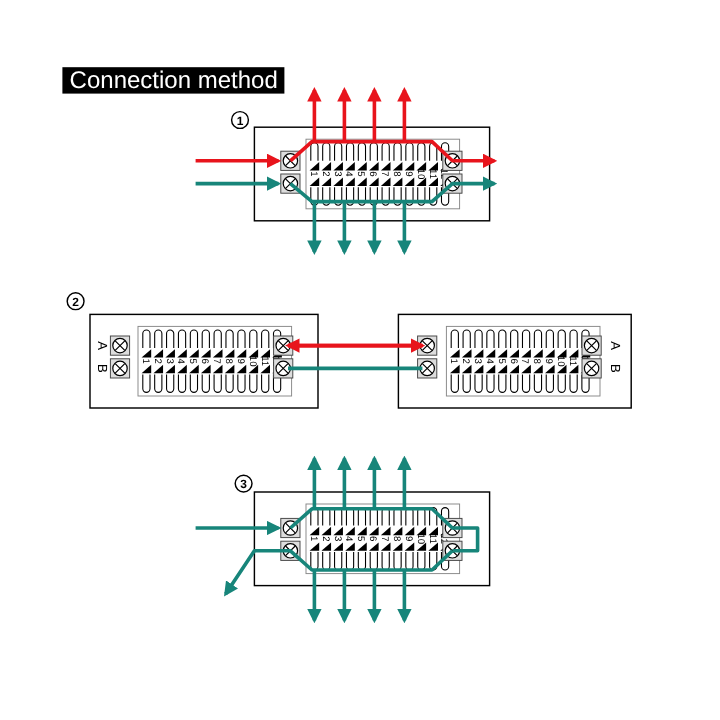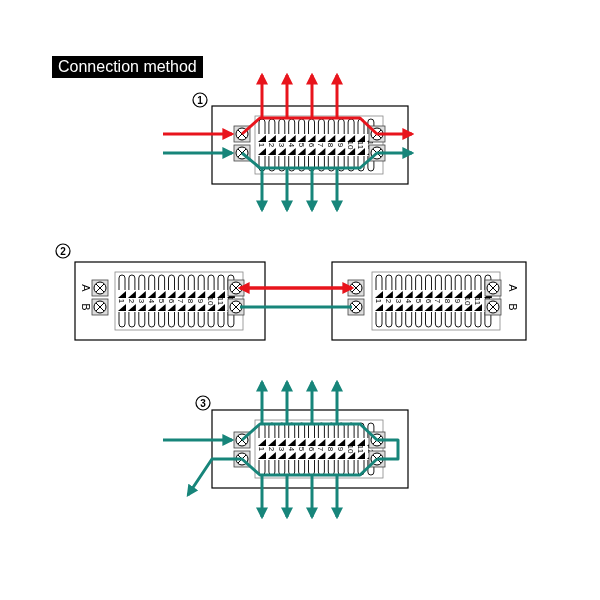--- a/index.html
+++ b/index.html
@@ -1,17 +1,17 @@
 <!DOCTYPE html>
 <html><head>
 <meta charset="utf-8">
 <style>
   html,body{margin:0;padding:0;background:#fff;}
   body{width:600px;height:600px;position:relative;overflow:hidden;font-family:"Liberation Sans",sans-serif;}
-  #title{position:absolute;left:52px;top:56px;height:22px;padding:0 6px;background:#000;color:#fff;font-size:16px;line-height:22px;}
+  #title{position:absolute;left:52px;top:56px;height:22px;padding:0 6px;background:#000;color:#fff;font-size:20px;line-height:22px;}
   svg{position:absolute;left:0;top:0;}
 </style>
 </head>
 <body>
 
 <div id="title">Connection method</div>
 
 <svg id="canvas" width="600" height="600" viewBox="0 0 600 600">
   <defs>
     <marker id="ar" viewBox="0 0 10 10" refX="8" refY="5" markerWidth="4" markerHeight="4" orient="auto">

